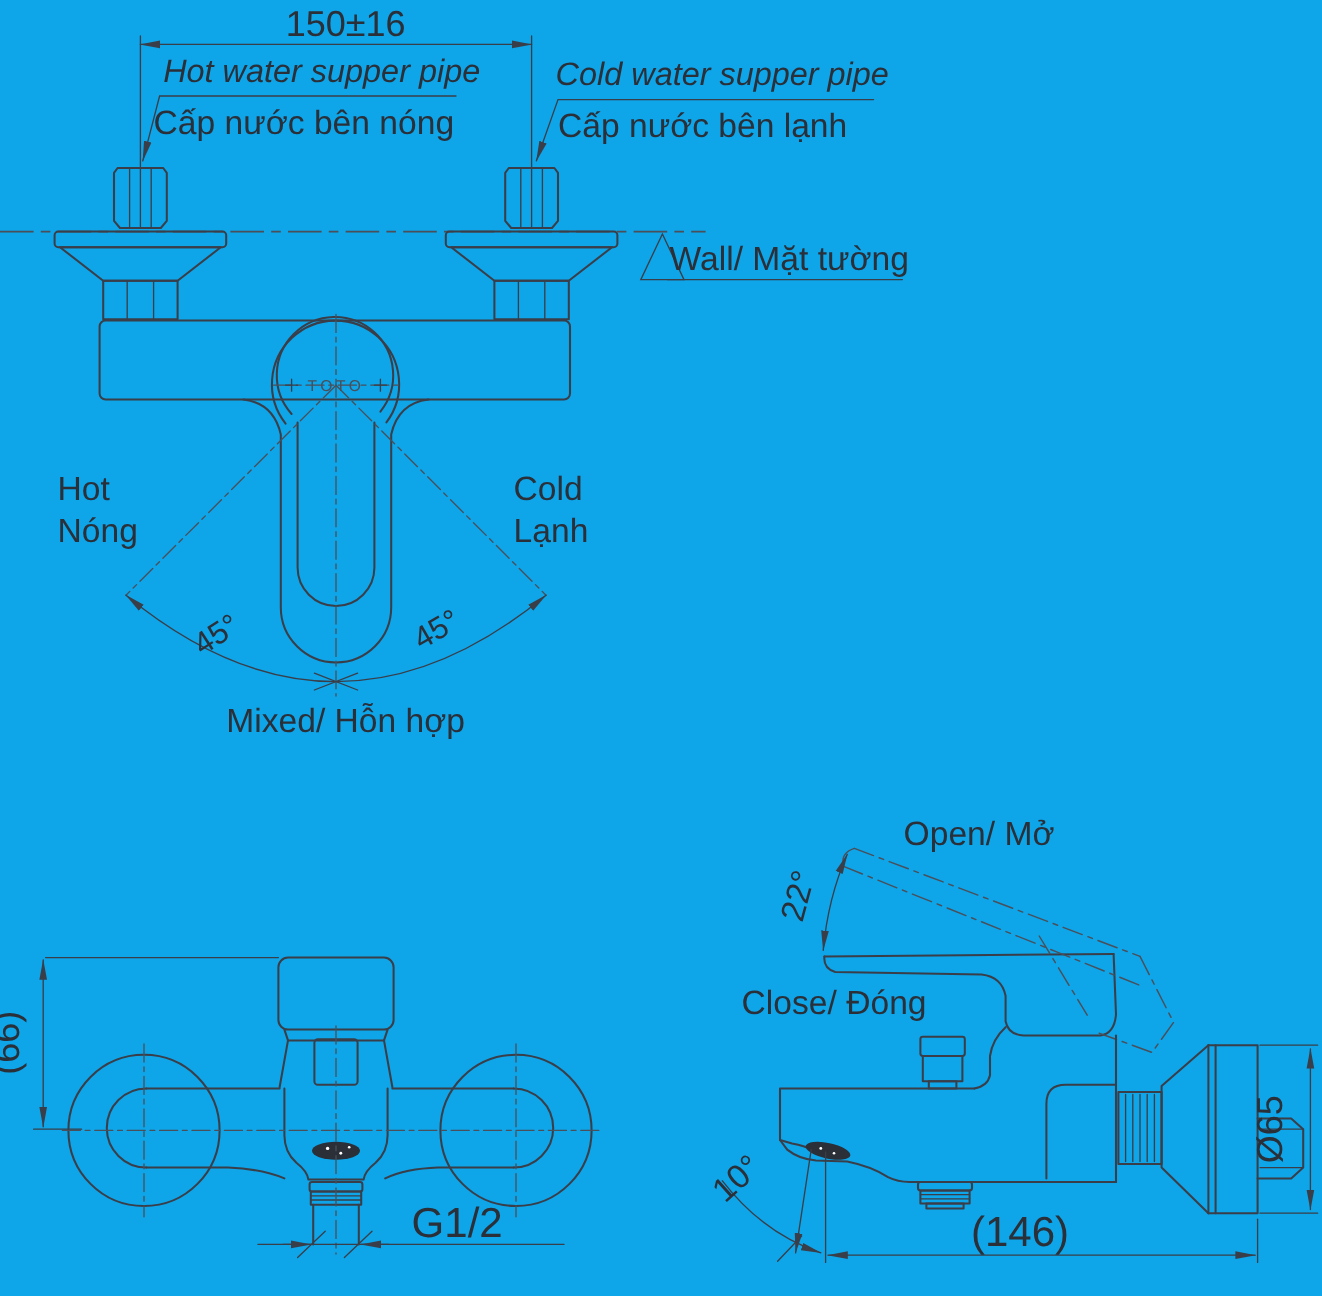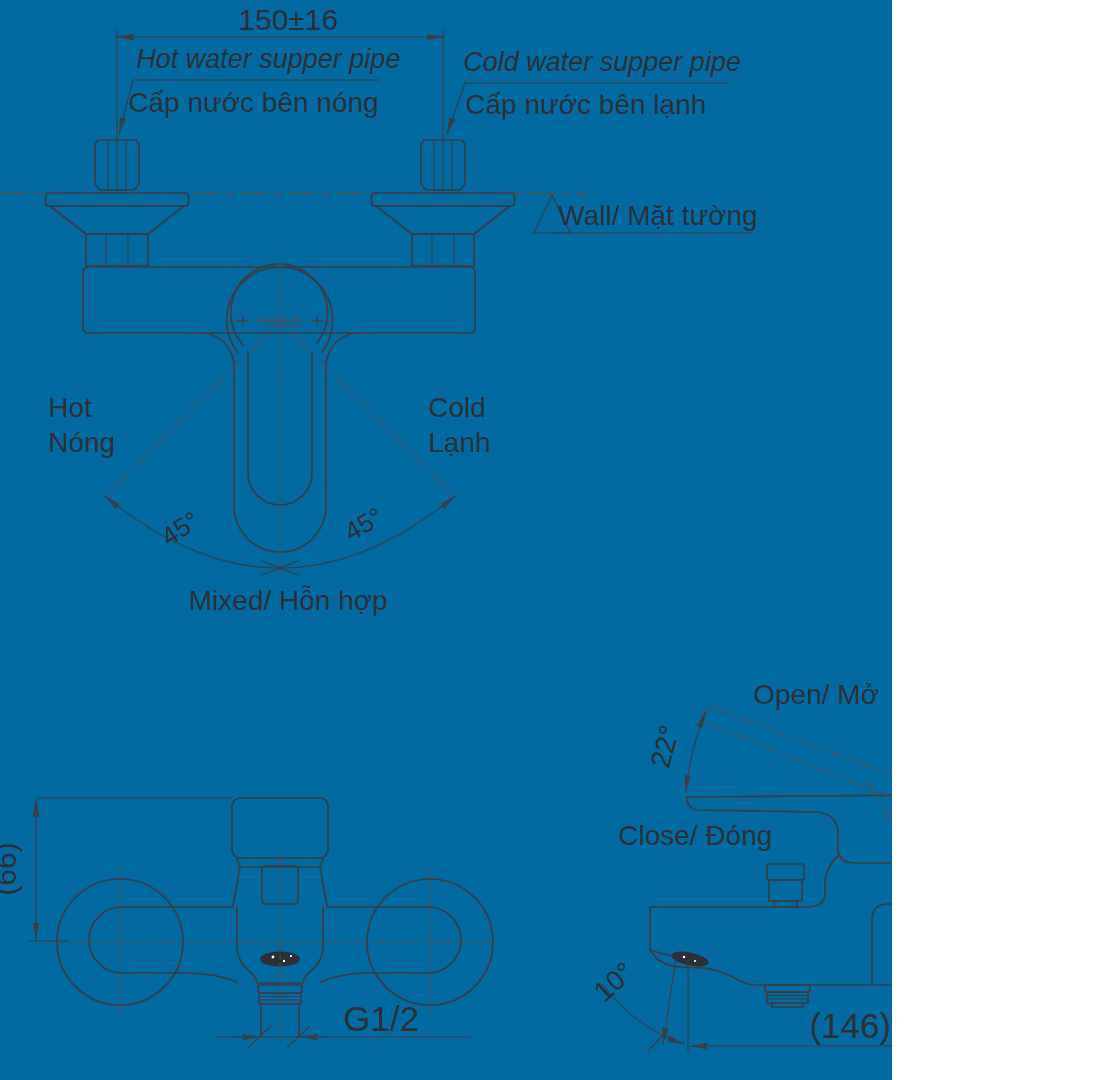--- a/index.html
+++ b/index.html
@@ -1,16 +1,16 @@
 <!DOCTYPE html>
 <html><head>
 <meta charset="utf-8">
 <style>
   html,body{margin:0;padding:0;background:#ffffff;}
-  .page{position:relative;width:892px;height:1080px;background:#0369a1;overflow:hidden;}
+  .page{position:relative;width:1102px;height:1080px;background:#0ea5e9;overflow:hidden;}
   svg{display:block;}
   text{font-family:"Liberation Sans","DejaVu Sans",sans-serif;fill:#2b2f38;}
   .lbl{font-size:28px;}
   .lbl-i{font-size:27px;font-style:italic;}
   .dim{font-size:30px;}
   .dim-lg{font-size:35px;}
   .ang{font-size:26px;}
   .brand{font-size:13px;letter-spacing:3px;fill:#4a4f59;}
   .s-main{stroke:#3a3e48;stroke-width:1.7;fill:none;stroke-linecap:round;stroke-linejoin:round;}
   .s-thin{stroke:#3a3e48;stroke-width:1.1;fill:none;stroke-linecap:round;}

